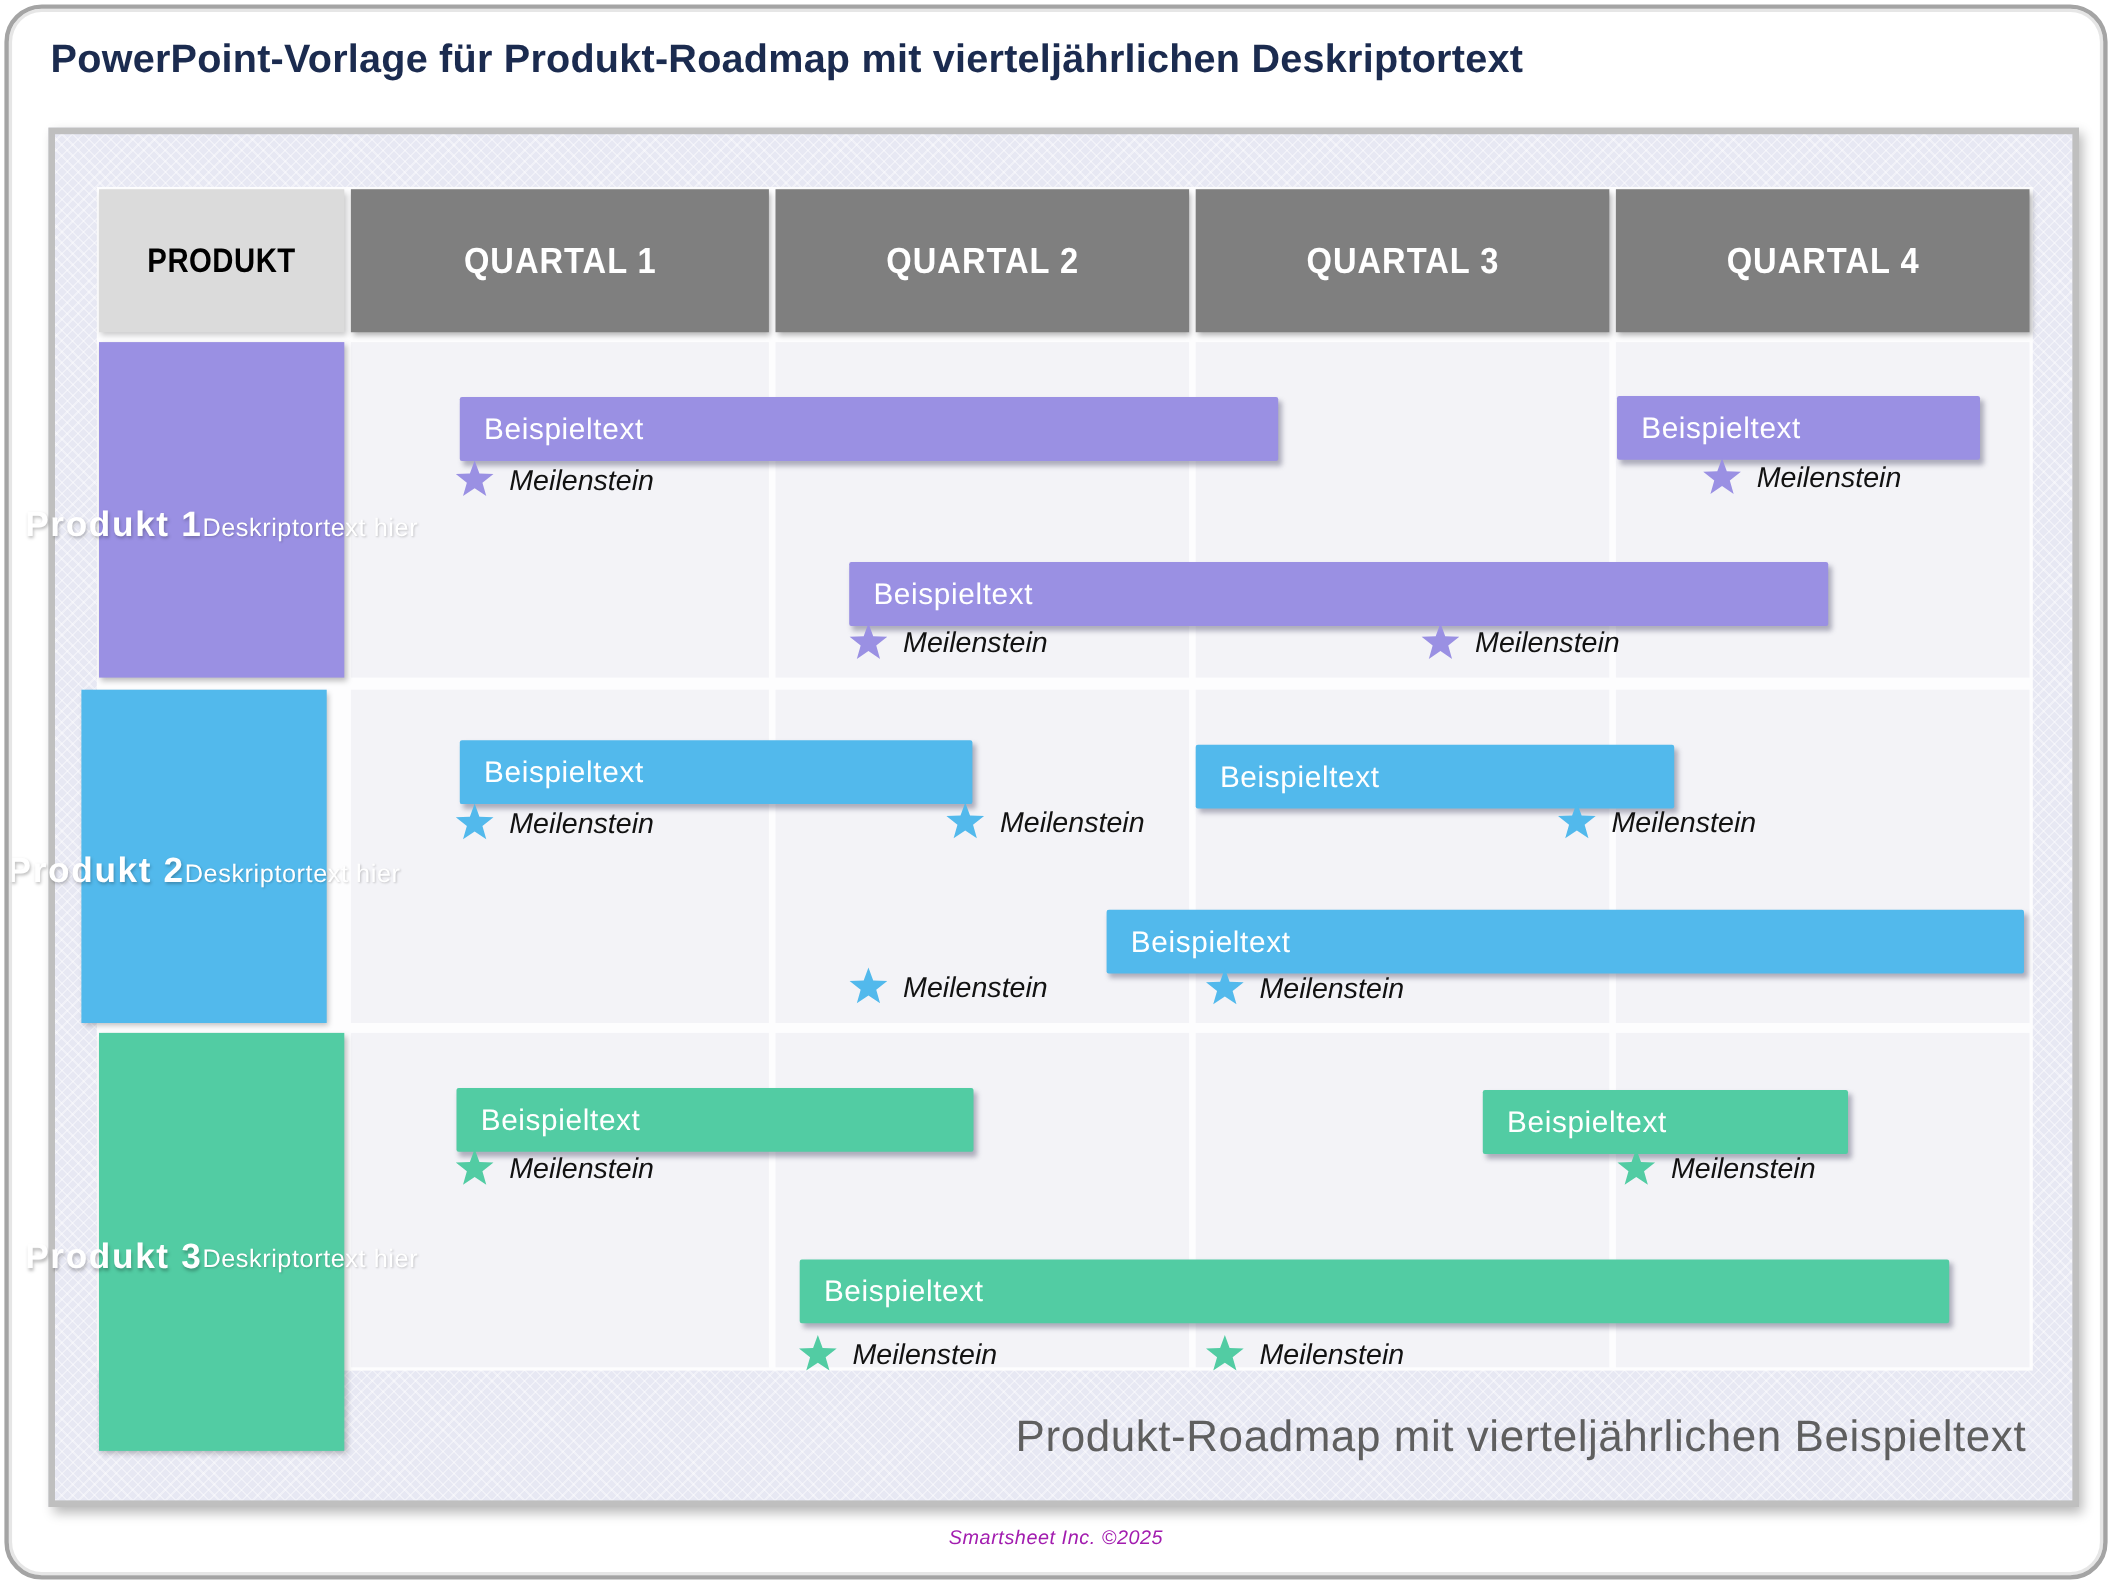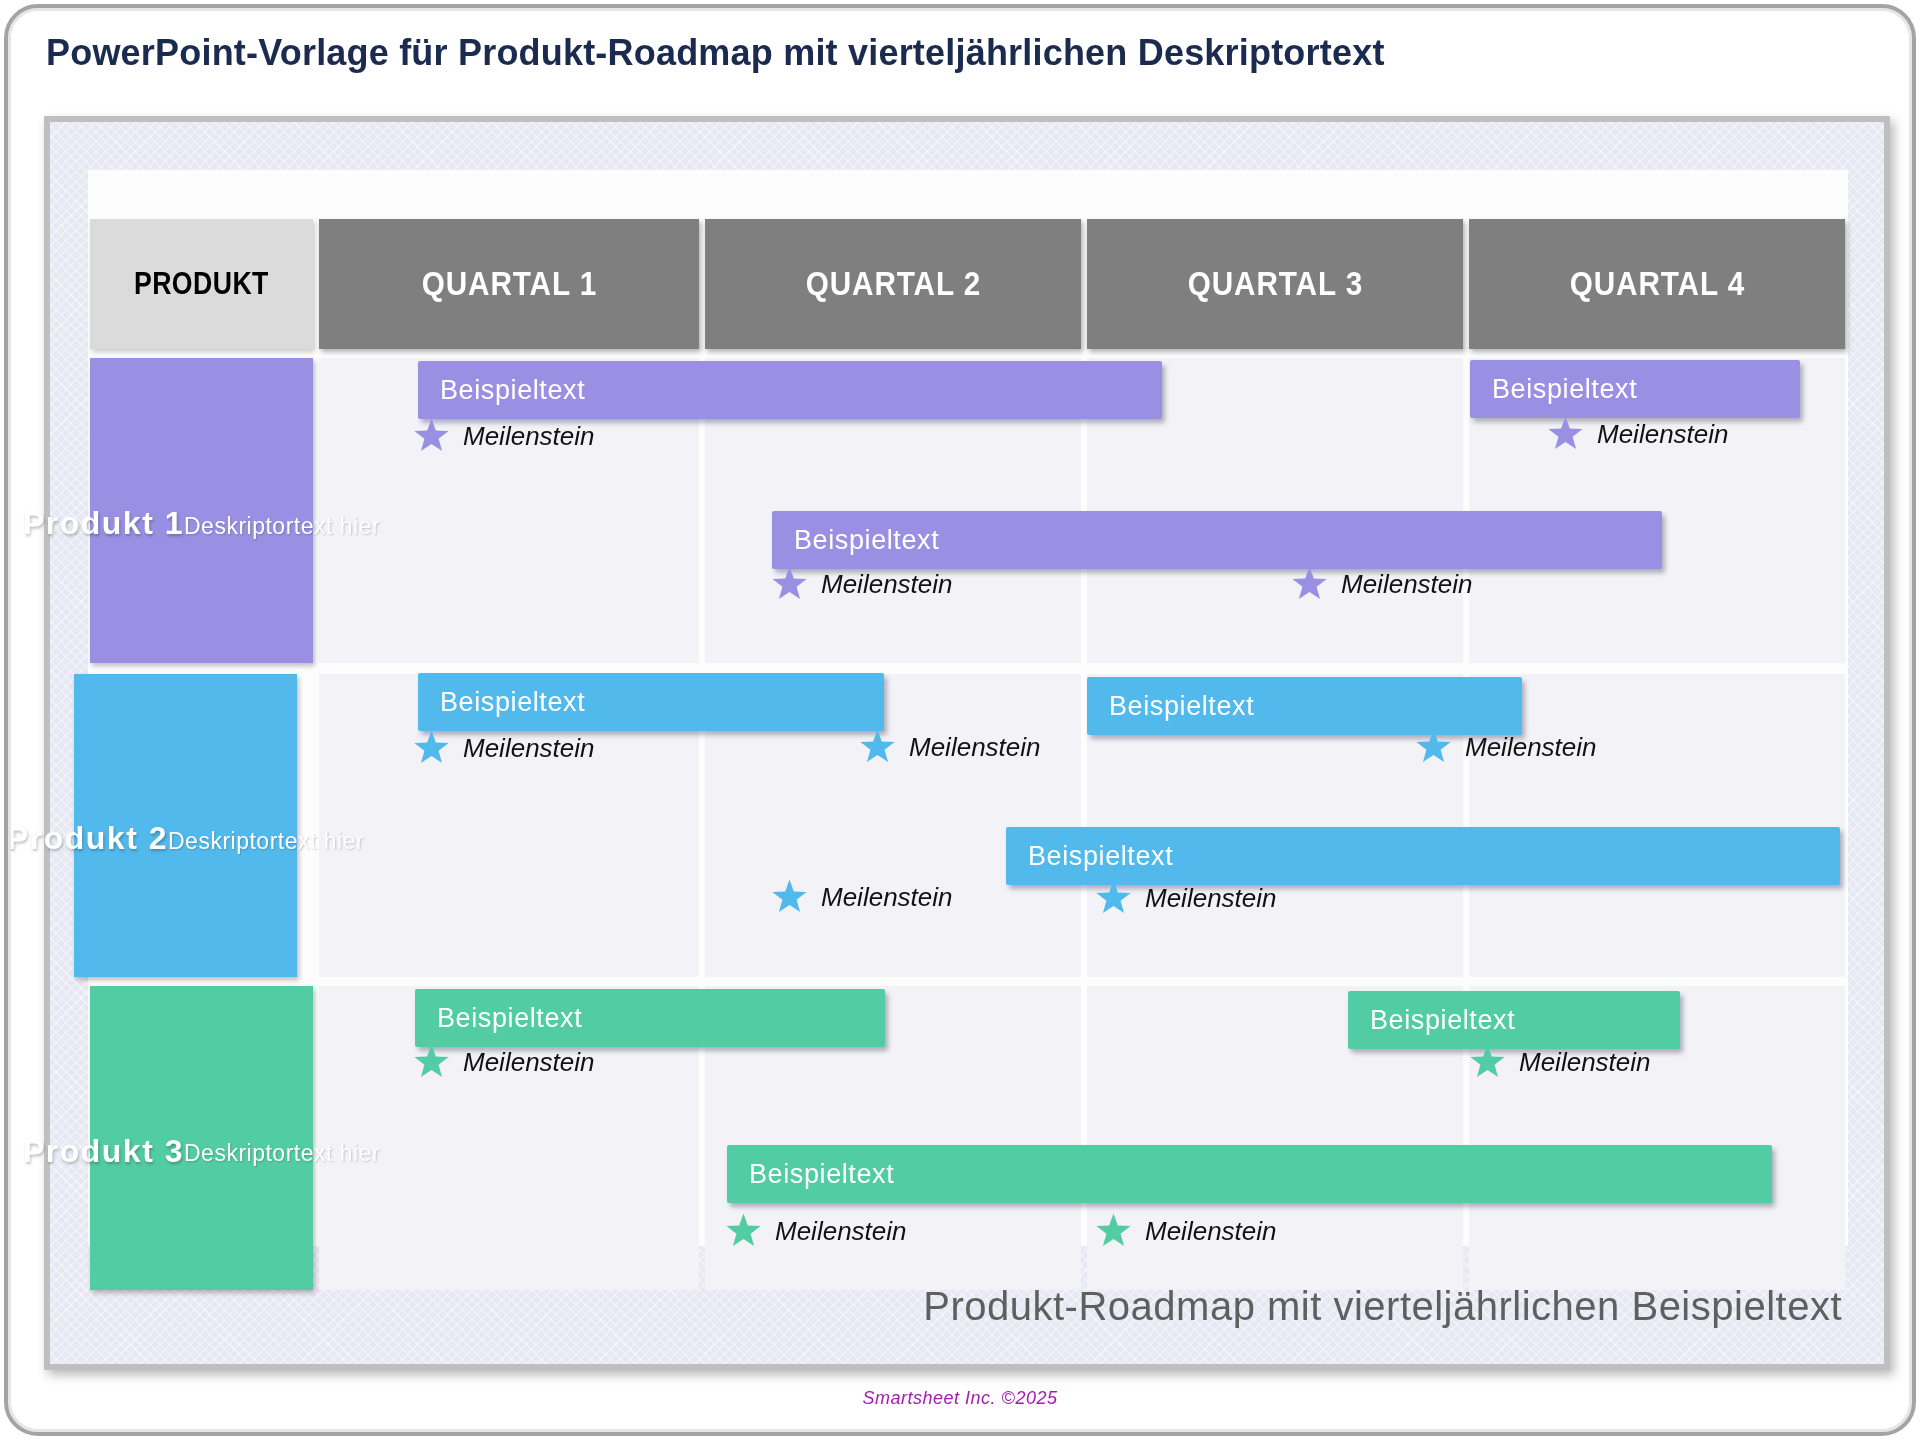--- a/index.html
+++ b/index.html
@@ -16,21 +16,21 @@
   .panel{position:absolute;left:44px;top:116px;width:1846px;height:1254px;box-sizing:border-box;
          border:6px solid #bfbfbf;
          background-color:#e7e8f3;
          background-image:
            repeating-linear-gradient(45deg, rgba(255,255,255,.40) 0 1.5px, rgba(0,0,0,0) 1.5px 7px),
            repeating-linear-gradient(-45deg, rgba(255,255,255,.40) 0 1.5px, rgba(0,0,0,0) 1.5px 7px);
          box-shadow:4px 5px 10px rgba(0,0,0,.28);z-index:1;}
 
   .backdrop{position:absolute;left:88px;top:170px;width:1760px;height:1076px;background:#fdfdfe;z-index:2;}
 
-  .cell{position:absolute;box-sizing:border-box;z-index:3;margin-top:47px;}
+  .cell{position:absolute;box-sizing:border-box;z-index:3;}
   .hdr{display:flex;align-items:center;justify-content:center;}
   .hdr-quarter{background:#7f7f7f;color:#ffffff;box-shadow:2px 3px 5px rgba(0,0,0,.30);}
   .hdr-quarter .t{font-size:33px;font-weight:bold;letter-spacing:1px;transform:scaleX(.90);white-space:nowrap;}
   .hdr-product{background:#dbdbdb;color:#000000;box-shadow:2px 3px 5px rgba(0,0,0,.20);}
   .hdr-product .t{font-size:31px;font-weight:900;letter-spacing:.5px;transform:scaleX(.86);white-space:nowrap;}
 
   .qcell{background:#f3f3f7;}
 
   .label-cell{display:flex;align-items:center;justify-content:center;
               color:#ffffff;text-align:center;box-shadow:2px 3px 5px rgba(0,0,0,.25);padding-top:26px;}
@@ -162,21 +162,21 @@
       <div class="milestone" style="left: 1095px; top: 880px;">
         <svg width="37" height="37" viewBox="0 0 35 35">
           <polygon points="17.5,0.5 21.6,11.8 33.7,12.2 24.2,19.7 27.5,31.2 17.5,24.5 7.5,31.2 10.8,19.7 1.3,12.2 13.4,11.8" fill="#52b9ec"></polygon>
         </svg>
         <span class="ms-label">Meilenstein</span>
       </div>
       <div class="cell qcell" style="left: 319px; top: 939px; width: 380px; height: 304px;"></div>
       <div class="cell qcell" style="left: 705px; top: 939px; width: 376px; height: 304px;"></div>
       <div class="cell qcell" style="left: 1087px; top: 939px; width: 376px; height: 304px;"></div>
       <div class="cell qcell" style="left: 1469px; top: 939px; width: 376px; height: 304px;"></div>
-      <div class="cell label-cell" style="left: 90px; top: 939px; width: 223px; height: 304px; background: rgb(82, 204, 163);">
+      <div class="cell label-cell" style="left: 90px; top: 939px; width: 223px; height: 380px; background: rgb(82, 204, 163);">
         <div class="label-name">Produkt 3</div>
         <div class="label-desc">Deskriptortext hier</div>
       </div>
       <div class="bar" style="left: 415px; top: 961px; width: 470px; background: rgb(82, 204, 163);">
         <span class="bar-label">Beispieltext</span>
       </div>
       <div class="bar" style="left: 1348px; top: 963px; width: 332px; background: rgb(82, 204, 163);">
         <span class="bar-label">Beispieltext</span>
       </div>
       <div class="bar" style="left: 727px; top: 1117px; width: 1045px; background: rgb(82, 204, 163);">

